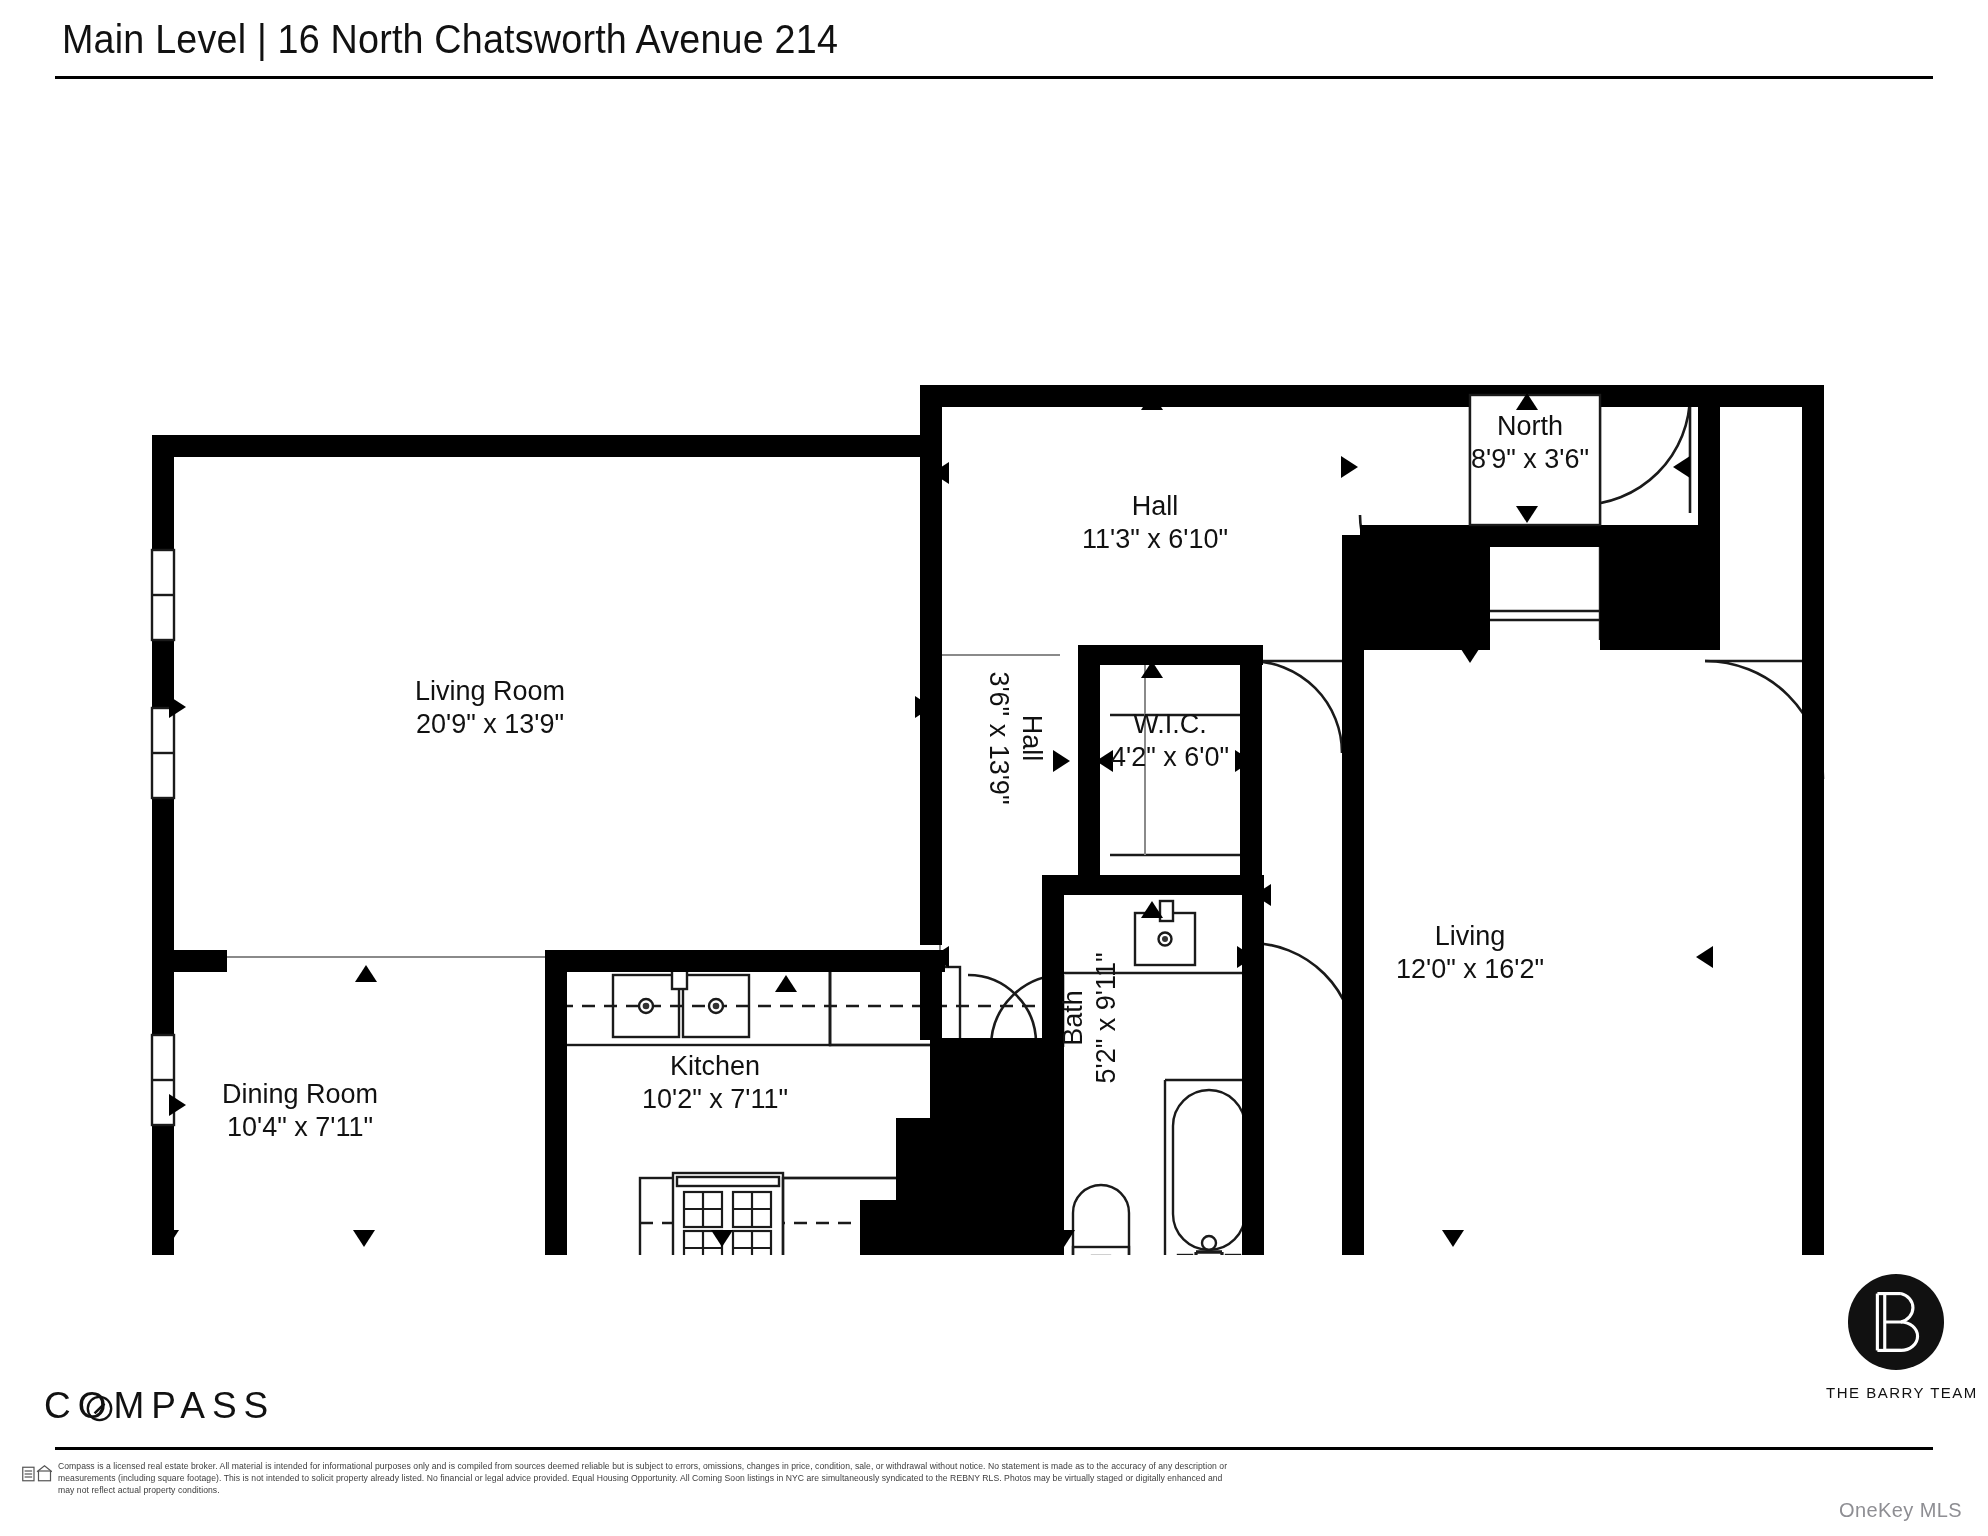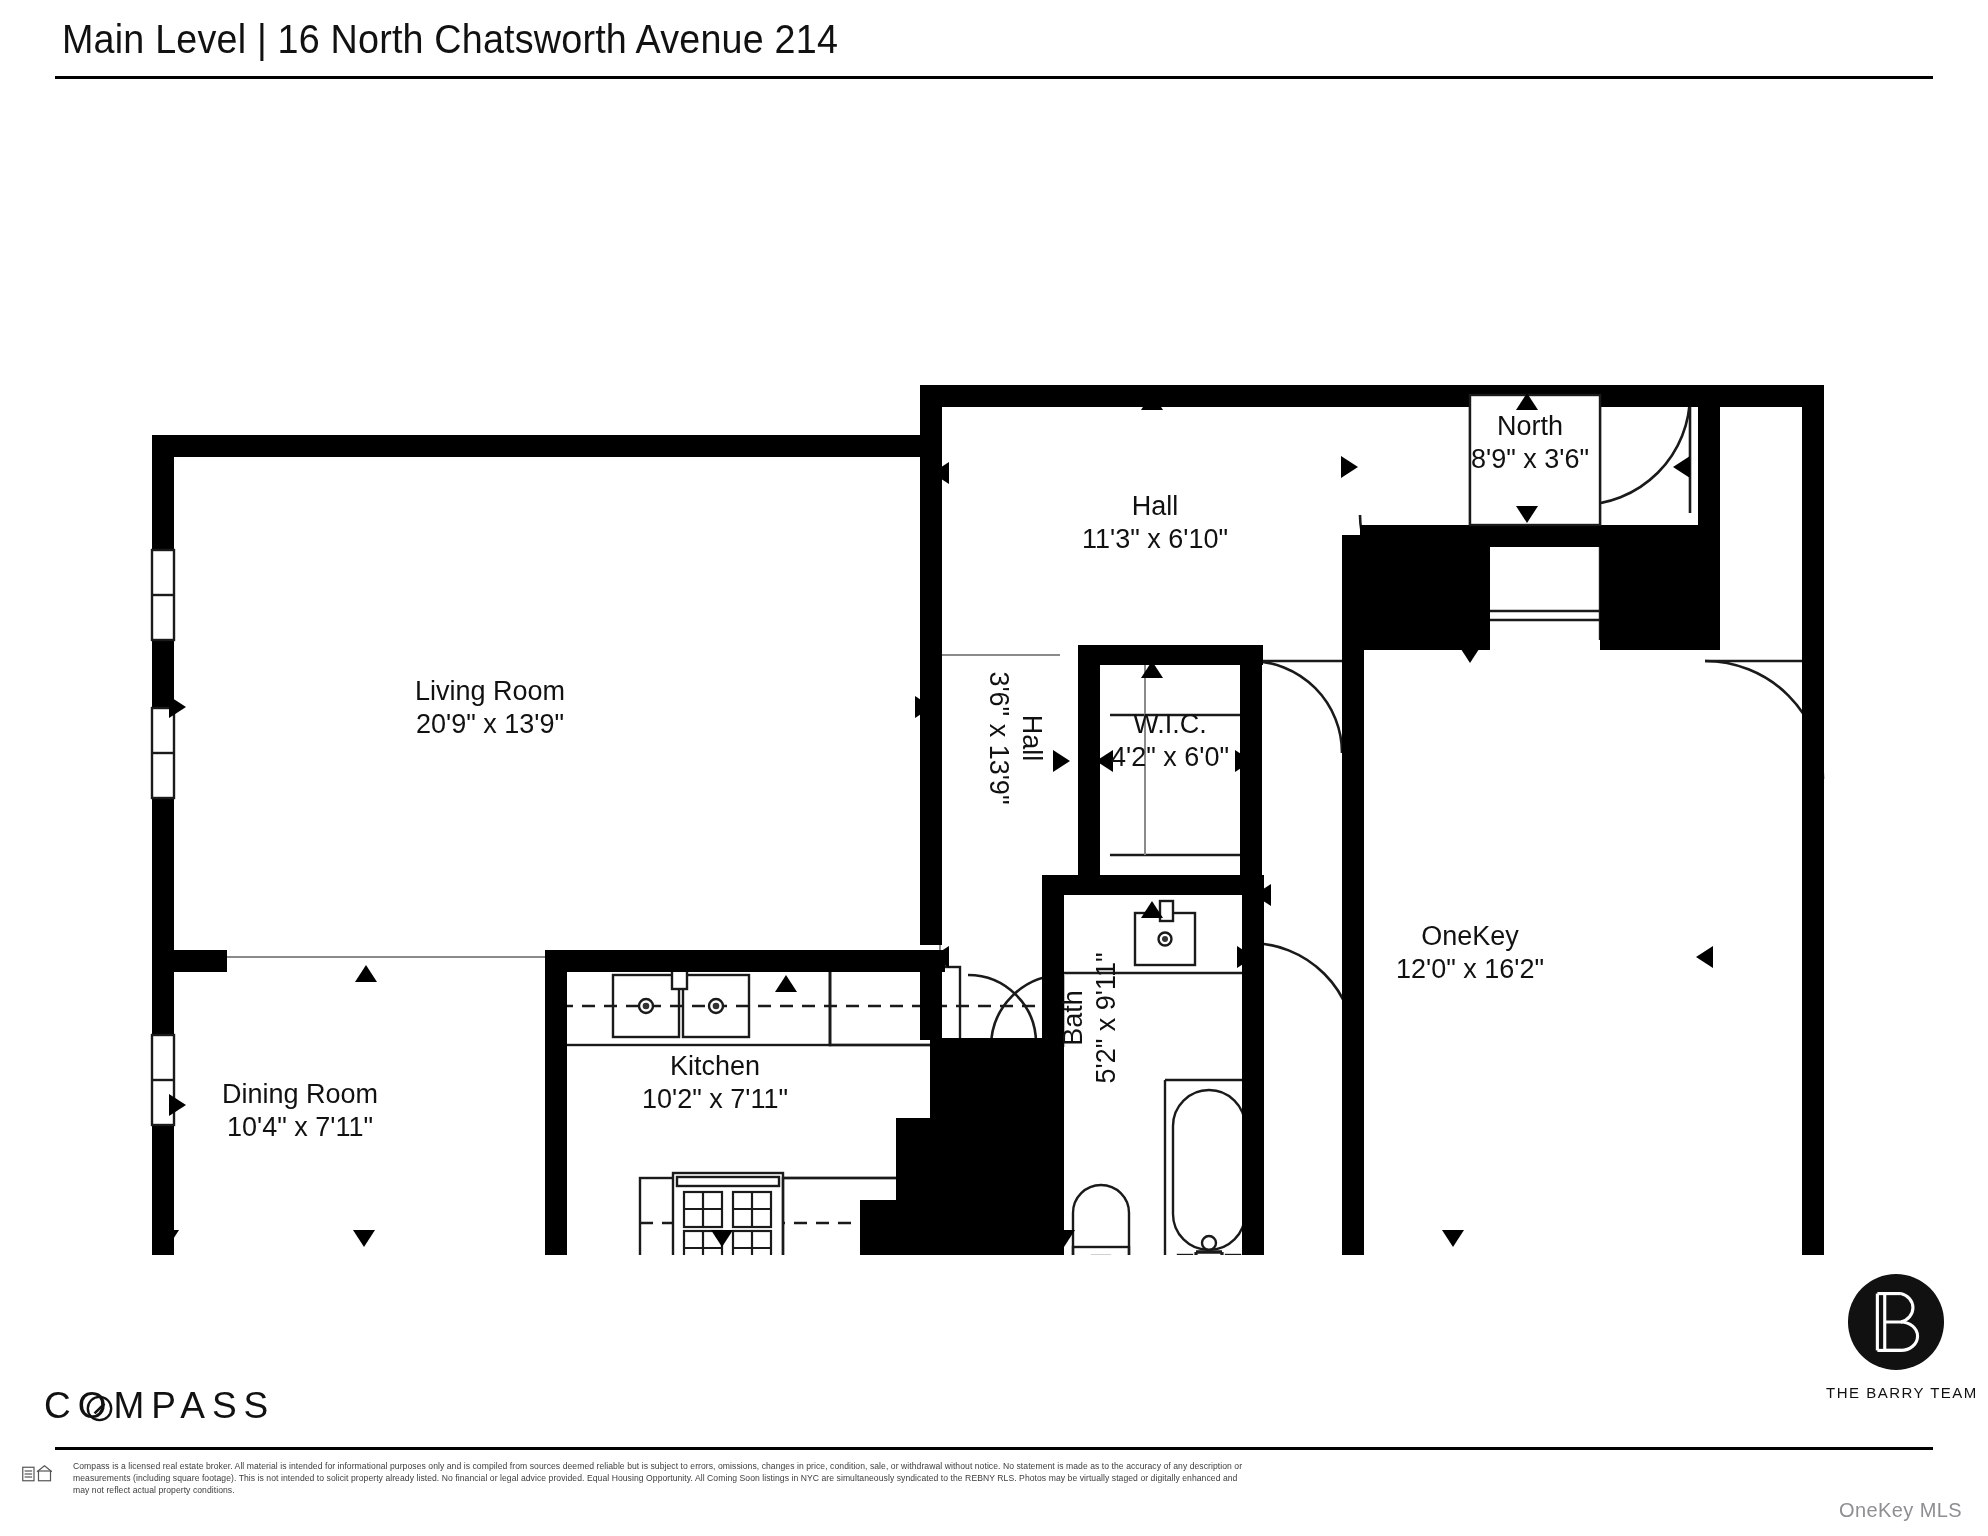--- a/index.html
+++ b/index.html
@@ -131,21 +131,20 @@
   #disclaimer {
     position: absolute;
     left: 58px;
     top: 205px;
     width: 1172px;
     font-family: "Liberation Sans", sans-serif;
     font-size: 8.6px;
     line-height: 1.42;
     color: #3c3c3c;
     letter-spacing: 0.06px;
-    margin-left: 15px;
   }
 
   
   #barry-team {
     position: absolute;
     left: 1826px;
     top: 18px;
     width: 140px;
     text-align: center;
   }
@@ -433,21 +432,21 @@
     <span class="rl-name">W.I.C.</span>
     <span class="rl-dims">4'2" x 6'0"</span>
   </div>
 
   <div class="room-label" style="left:1400px; top:315px; width:260px;">
     <span class="rl-name">North</span>
     <span class="rl-dims">8'9" x 3'6"</span>
   </div>
 
   <div class="room-label" style="left:1330px; top:825px; width:280px;">
-    <span class="rl-name">OneKey</span>
+    <span class="rl-name">Living</span>
     <span class="rl-dims">12'0" x 16'2"</span>
   </div>
 
   <div class="room-label rot-ccw" style="left:960px; top:890px; width:260px;">
     <span class="rl-name">Bath</span>
     <span class="rl-dims">5'2" x 9'11"</span>
   </div>
 
 </div>
 

